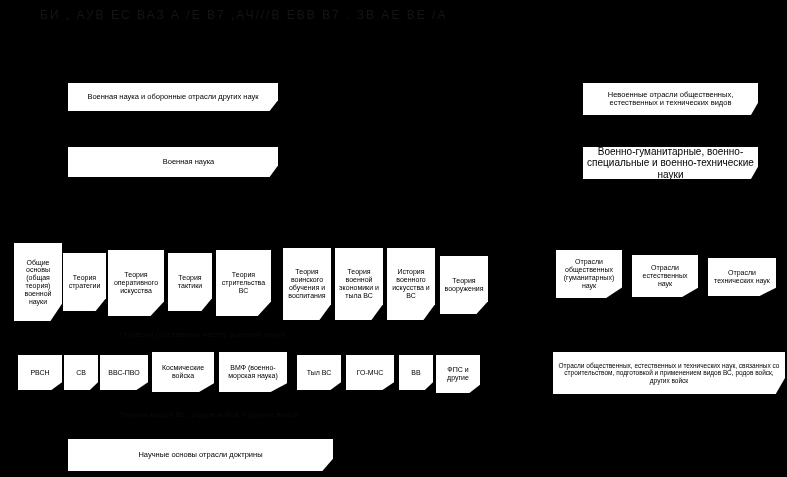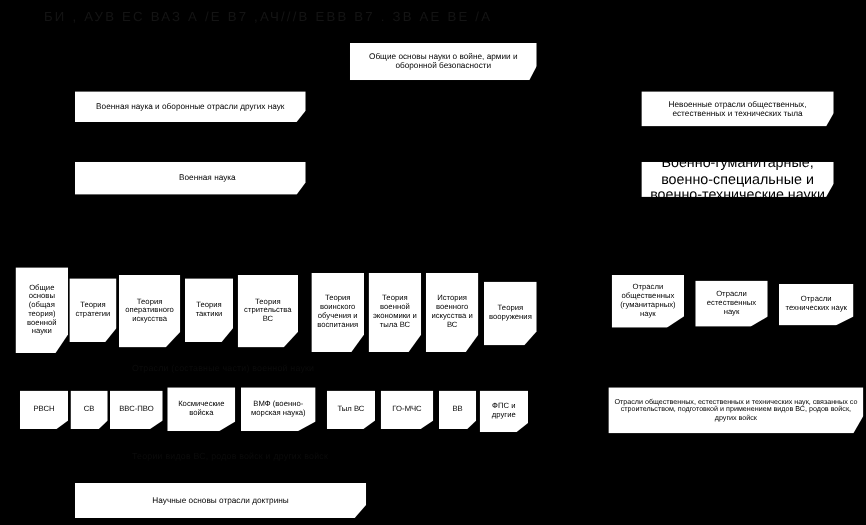--- a/index.html
+++ b/index.html
@@ -71,37 +71,34 @@
     letter-spacing: 2px;
   }
 </style>
 </head>
 <body>
 
 <div id="canvas">
 
   <div class="topstrip">БИ , АУВ ЕС ВАЗ А /Е В7 ,АЧ///В ЕВВ В7 . ЗВ АЕ ВЕ /А</div>
 
-  <div class="node banner" style="left:318px; top:39px; width:170px; height:34px; font-size:7.5px;">
-    <span class="txt">Общие основы науки о войне, армии и оборонной безопасности</span>
-  </div>
 
   <div class="node banner" style="left:68px; top:83px; width:210px; height:28px; font-size:7.5px;">
     <span class="txt">Военная наука и оборонные отрасли других наук</span>
   </div>
 
   <div class="node banner" style="left:583px; top:83px; width:175px; height:32px; font-size:7.5px;">
-    <span class="txt">Невоенные отрасли общественных, естественных и технических тыла</span>
+    <span class="txt">Невоенные отрасли общественных, естественных и технических видов</span>
   </div>
 
   <div class="node banner" style="left:68px; top:147px; width:210px; height:30px; font-size:7.5px;padding-left:34px;">
     <span class="txt">Военная наука</span>
   </div>
 
-  <div class="node banner" style="left:583px; top:147px; width:175px; height:32px; font-size:13px;justify-content:center;">
+  <div class="node banner" style="left:583px; top:147px; width:175px; height:32px; font-size:10px;justify-content:center;">
     <span class="txt">Военно-гуманитарные, военно-специальные и военно-технические науки</span>
   </div>
 
   <div class="faint" style="left:120px; top:330px;">Отрасли (составные части) военной науки</div>
   <div class="faint" style="left:120px; top:410px;">Теории видов ВС, родов войск и других войск</div>
 
   <div id="branch-row">
       <div class="node small-node" style="left: 14px; top: 243px; width: 48px; height: 78px; font-size: 7px;">
         <span class="txt">Общие основы (общая теория) военной науки</span>
       </div>

